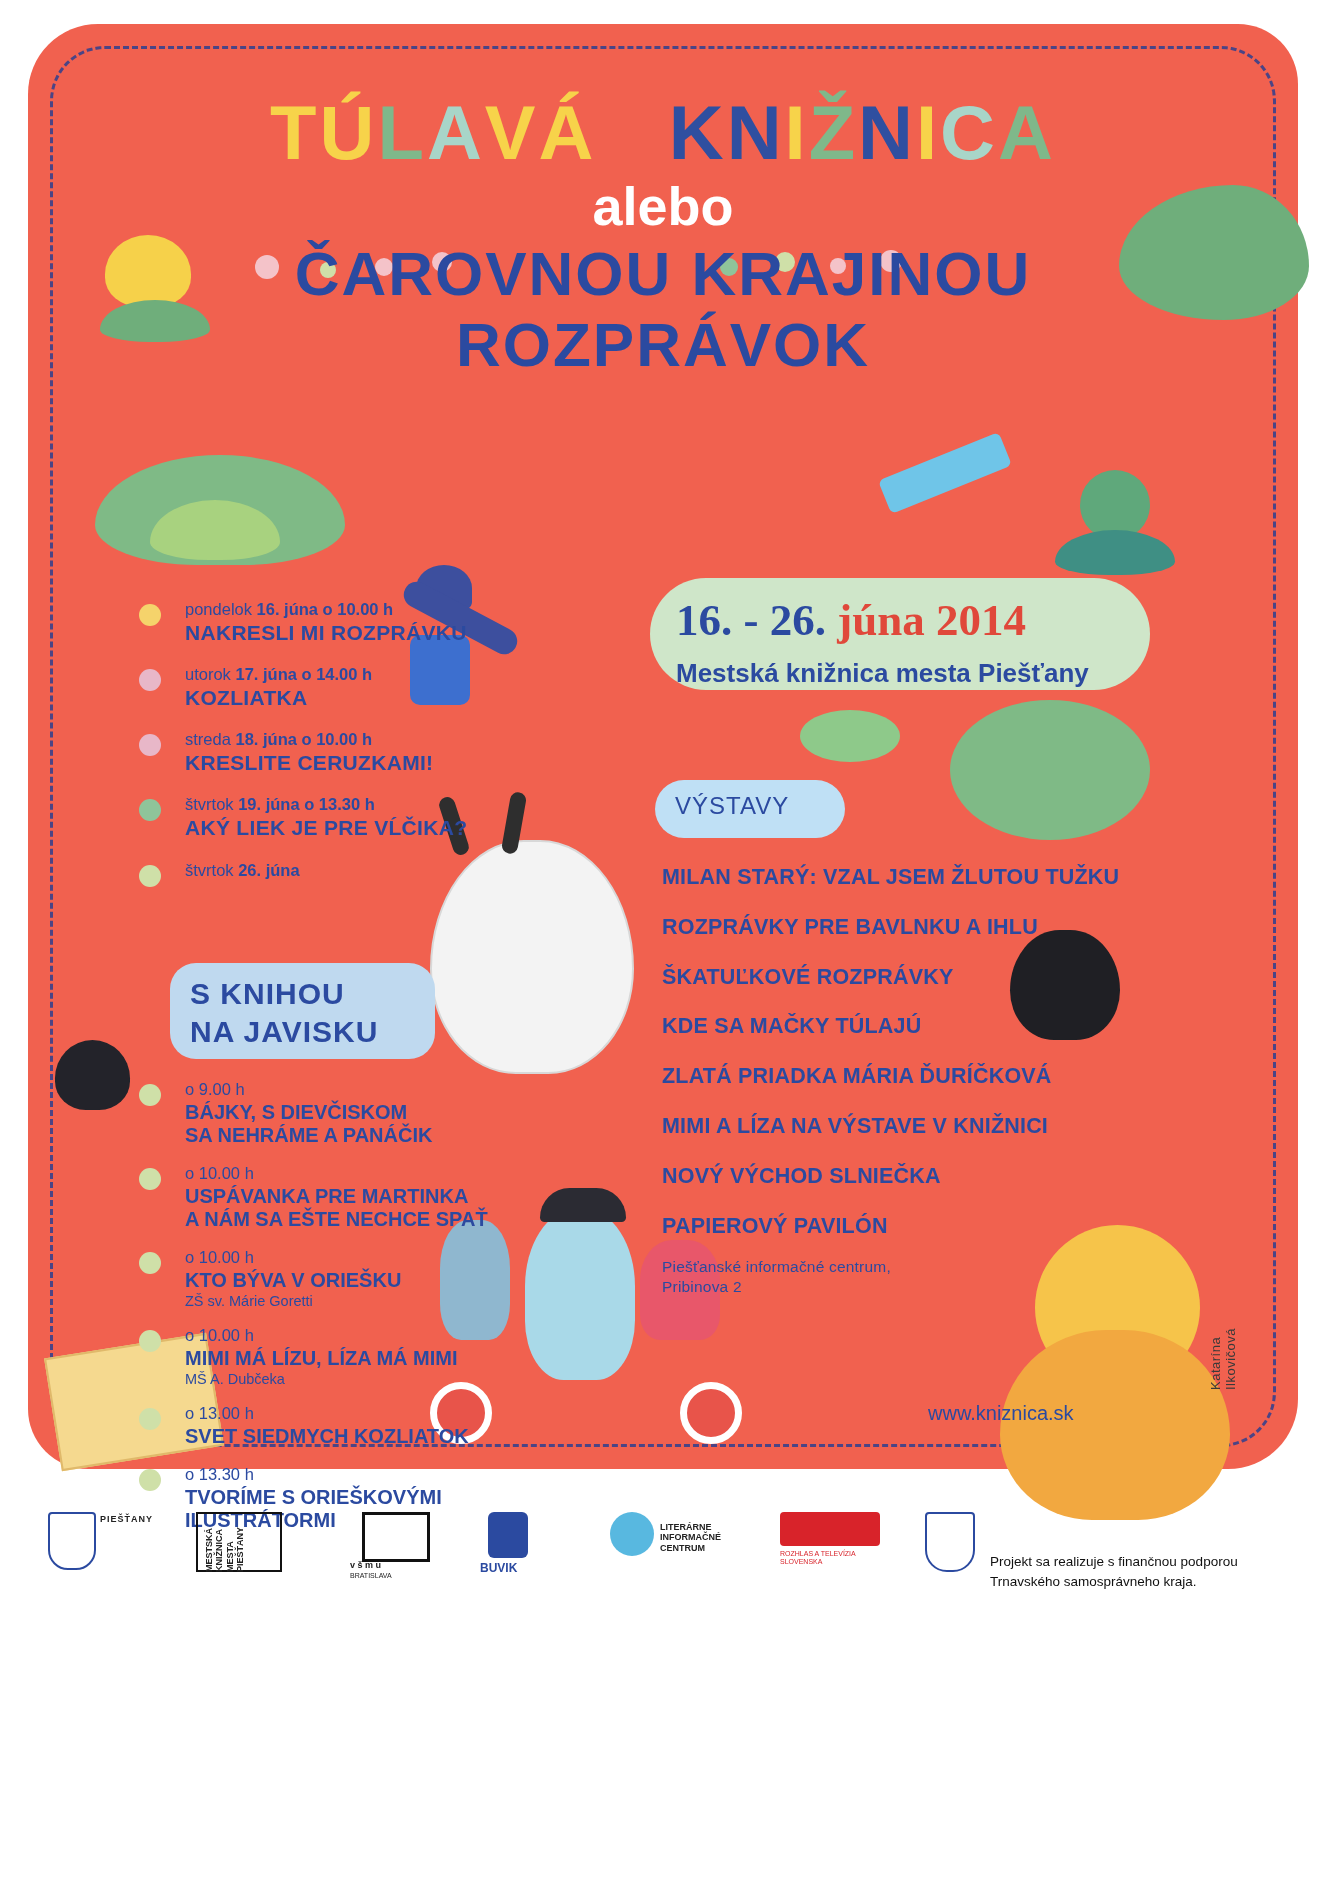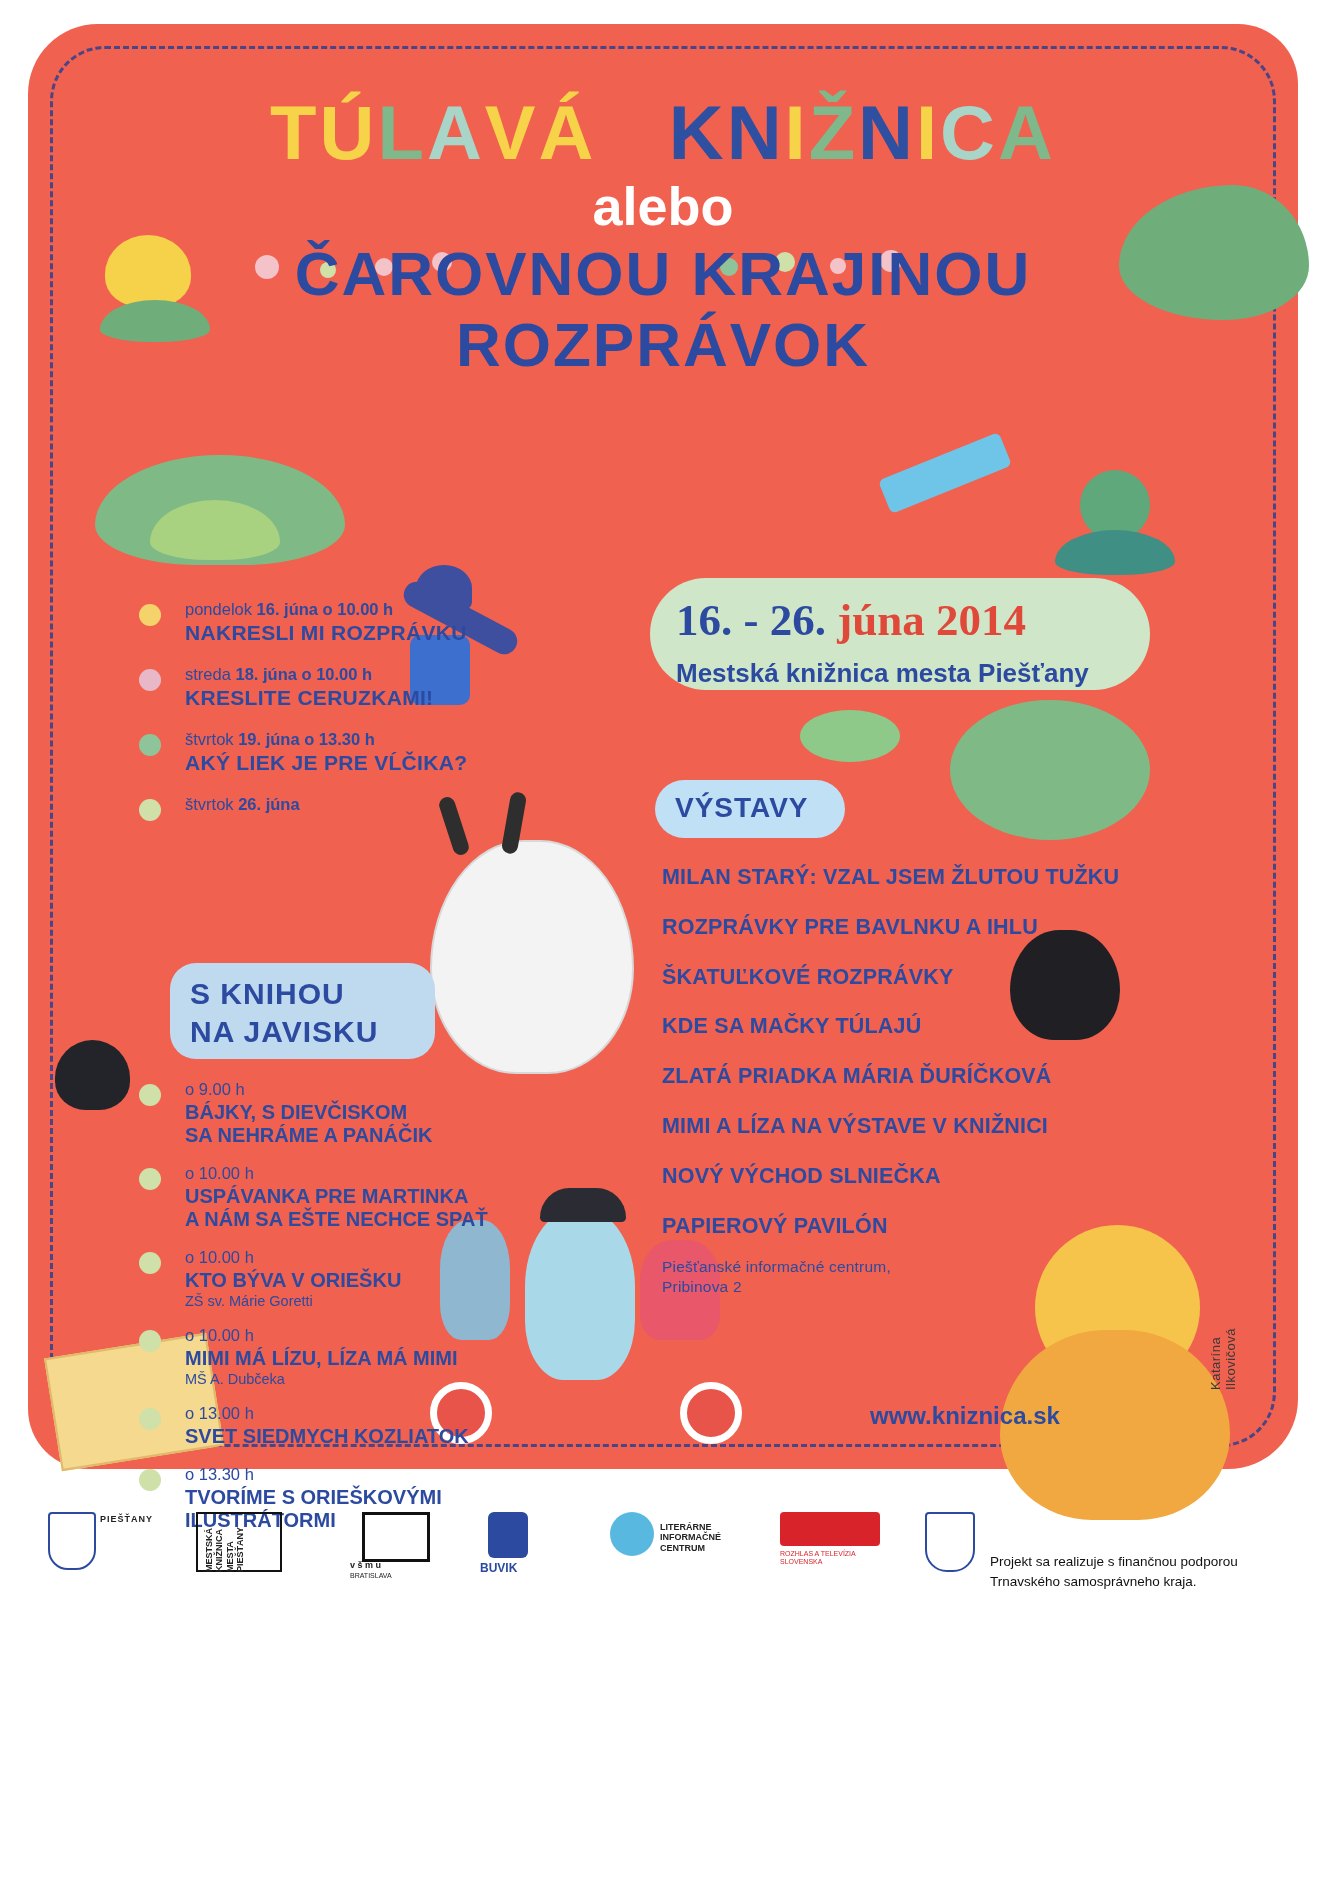--- a/index.html
+++ b/index.html
@@ -30,21 +30,21 @@
 
   
   .datebubble{position:absolute;left:650px;top:578px;width:500px;height:112px;
     background:#cfe6c9;border-radius:60px;}
   .date-main{position:absolute;left:676px;top:594px;font-size:45px;color:#2b4aa0;font-weight:bold;font-family:Liberation Serif, serif;}
   .date-main .hl{color:#e0483a;}
   .date-sub{position:absolute;left:676px;top:658px;font-size:26px;color:#2b4aa0;font-weight:bold;}
 
   
   .vystavybubble{position:absolute;left:655px;top:780px;width:190px;height:58px;background:#bfe0f5;border-radius:30px;}
-  .vystavy-label{position:absolute;left:675px;top:792px;font-size:28px;color:#2b4aa0;font-weight:bold;letter-spacing:1px;}
+  .vystavy-label{position:absolute;left:675px;top:792px;font-size:24px;color:#2b4aa0;font-weight:normal;letter-spacing:1px;}
 
   
   .prog{position:absolute;left:185px;top:600px;width:430px;}
   .prog .item{margin-bottom:20px;position:relative;}
   .prog .when{font-size:16.5px;color:#2b4aa0;}
   .prog .when b{font-weight:bold;}
   .prog .what{font-size:21px;color:#2b4aa0;font-weight:bold;line-height:1.15;margin-top:2px;letter-spacing:.3px;}
   .bullet{position:absolute;left:-46px;top:4px;width:22px;height:22px;border-radius:50%;}
 
   
@@ -57,21 +57,21 @@
   .prog2 .what{font-size:20px;color:#2b4aa0;font-weight:bold;line-height:1.15;margin-top:2px;}
   .prog2 .sub{font-size:14.5px;color:#2b4aa0;margin-top:1px;}
 
   
   .exh{position:absolute;left:662px;top:865px;width:520px;}
   .exh .row{font-size:21.5px;color:#2b4aa0;font-weight:bold;line-height:1.2;margin-bottom:24px;letter-spacing:.2px;}
   .exh .row .small{display:block;font-size:15.5px;font-weight:normal;line-height:1.25;margin-top:18px;}
 
   .credit{position:absolute;left:1208px;top:1390px;transform:rotate(-90deg);transform-origin:left top;
     font-size:13px;color:#3a3a3a;letter-spacing:.5px;}
-  .web{position:absolute;left:870px;top:1402px;font-size:24px;color:#2b4aa0;font-weight:bold;}
+  .web{position:absolute;left:928px;top:1402px;font-size:20px;color:#2b4aa0;font-weight:normal;}
 
   
   .footer{position:absolute;left:0;top:1500px;width:1327px;height:120px;}
   .logo{position:absolute;top:12px;}
   .logotext{font-size:9px;color:#222;line-height:1.15;}
   .support{position:absolute;left:990px;top:1552px;font-size:13.5px;color:#111;line-height:1.45;}
 
   
   .hill{position:absolute;border-radius:50% 50% 45% 45%/70% 70% 30% 30%;}
   .bird-green{position:absolute;right:18px;top:185px;width:190px;height:135px;
@@ -169,20 +169,25 @@
   <div class="date-sub">Mestská knižnica mesta Piešťany</div>
 
   <div class="prog">
     <div class="item">
       <div class="bullet" style="background:#f5d36b;"></div>
       <div class="when"><span>pondelok </span><b>16. júna o 10.00 h</b></div>
       <div class="what">NAKRESLI MI ROZPRÁVKU</div>
     </div>
     <div class="item">
       <div class="bullet" style="background:#e8b7c8;"></div>
+      <div class="when"><span>utorok </span><b>17. júna o 14.00 h</b></div>
+      <div class="what">KOZLIATKA</div>
+    </div>
+    <div class="item">
+      <div class="bullet" style="background:#e8b7c8;"></div>
       <div class="when"><span>streda </span><b>18. júna o 10.00 h</b></div>
       <div class="what">KRESLITE CERUZKAMI!</div>
     </div>
     <div class="item">
       <div class="bullet" style="background:#8fc49a;"></div>
       <div class="when"><span>štvrtok </span><b>19. júna o 13.30 h</b></div>
       <div class="what">AKÝ LIEK JE PRE VĹČIKA?</div>
     </div>
     <div class="item">
       <div class="bullet" style="background:#cfe0a8;"></div>

